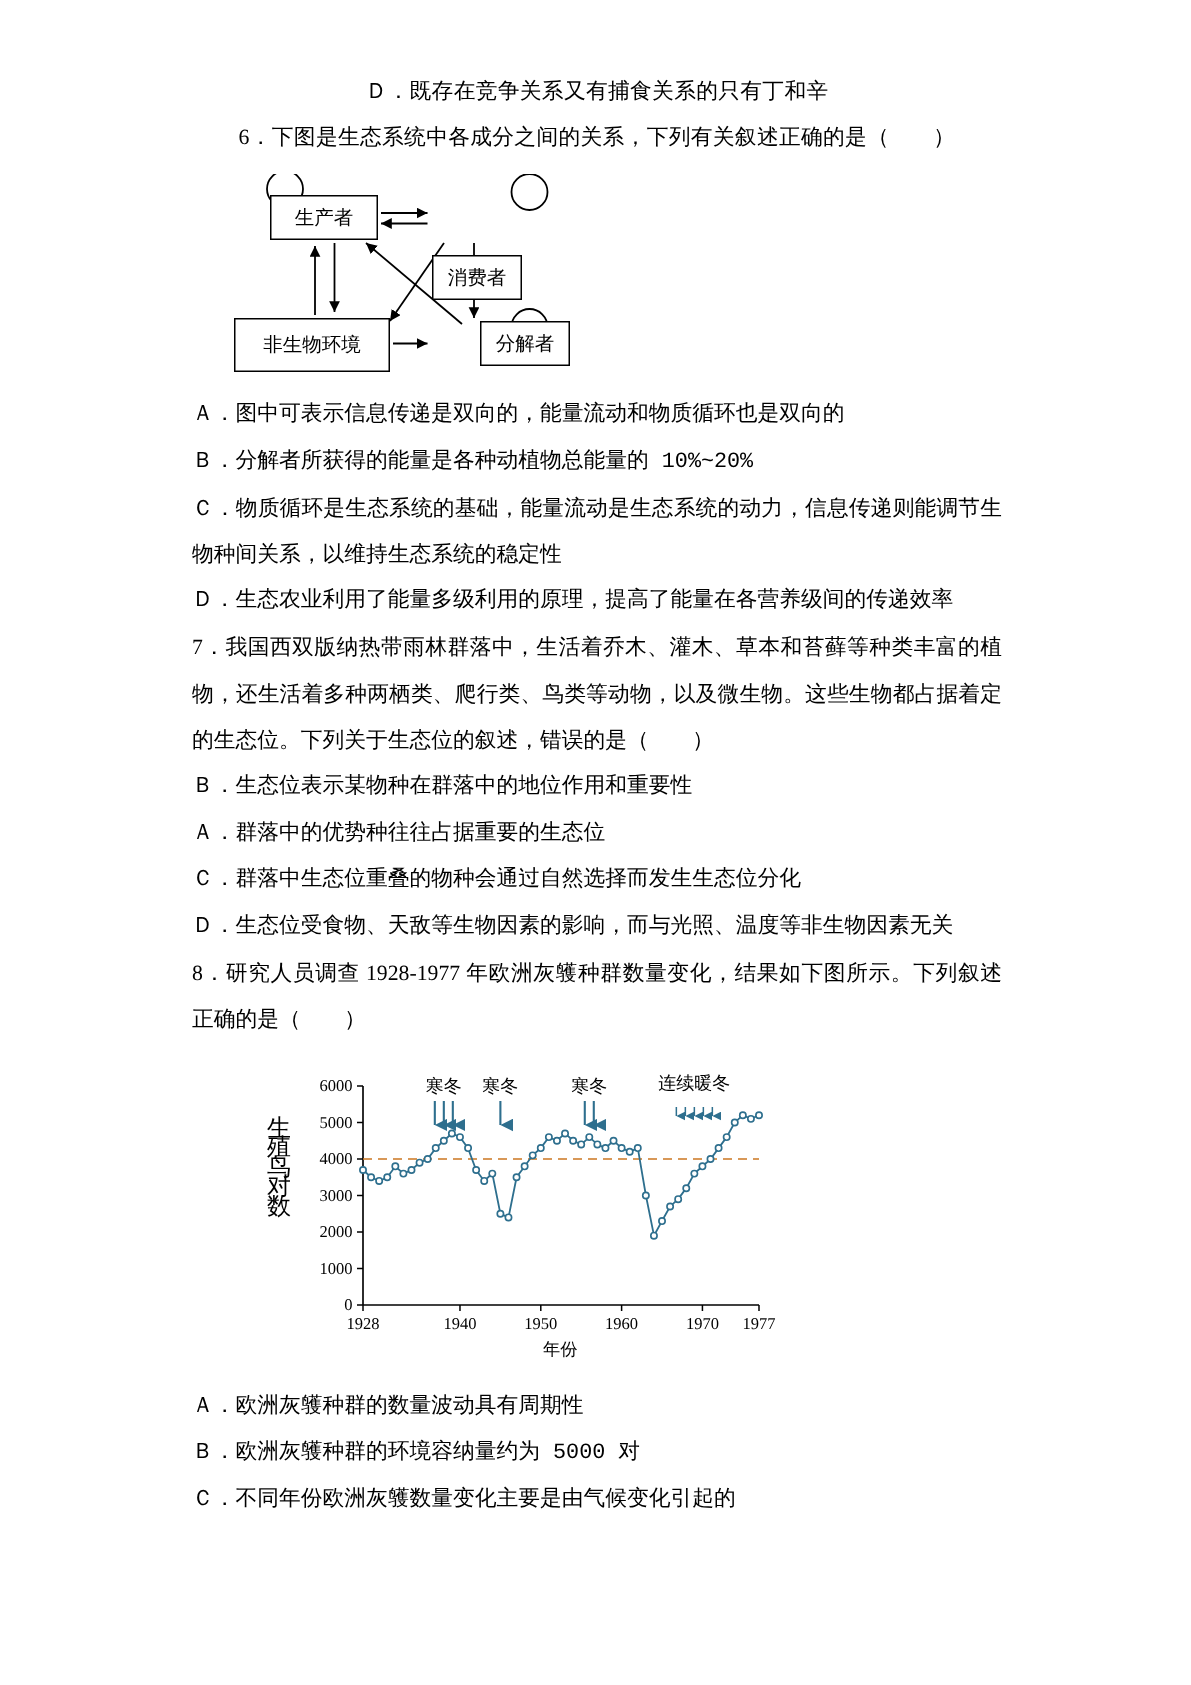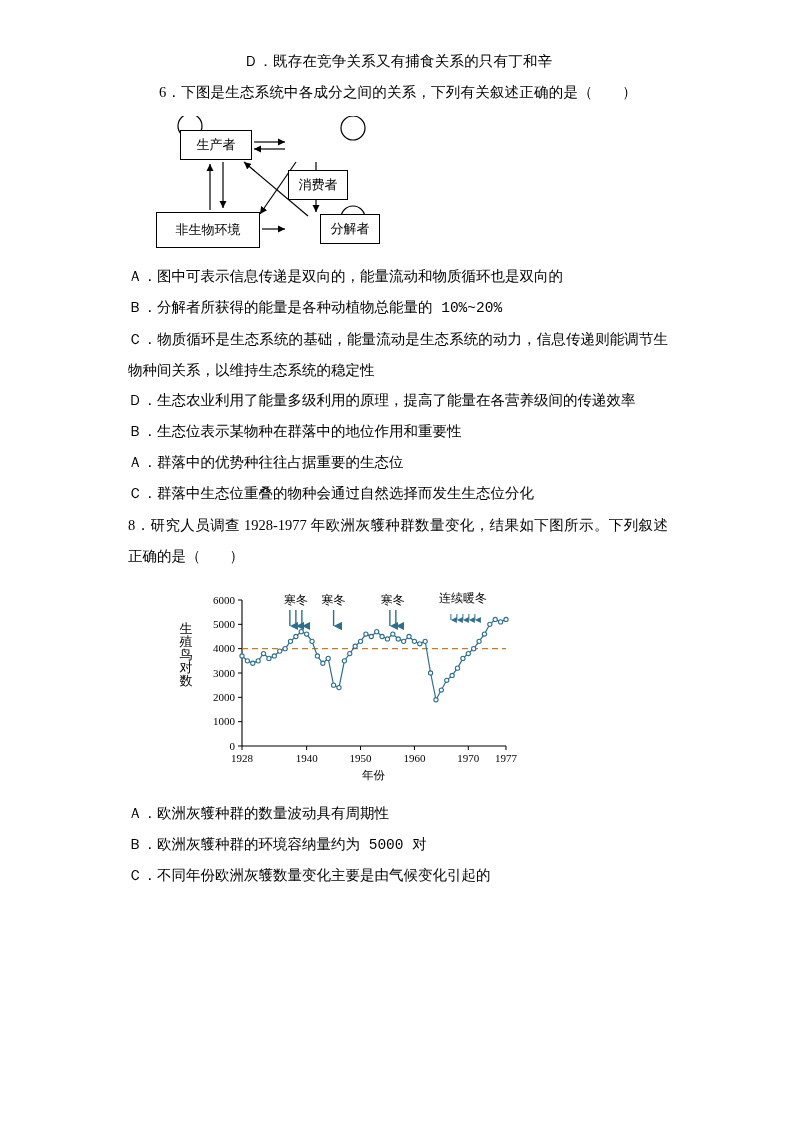--- a/index.html
+++ b/index.html
@@ -77,21 +77,21 @@
     width: 420px;
     height: 205px;
     margin: 12px 0 10px 48px;
   }
   .chart-svg { position: absolute; left: 0; top: 0; }
   .chart-label-y {
     position: absolute;
     left: 2px;
     top: 38px;
     width: 16px;
-    font-size: 13px;
+    font-size: 16px;
     line-height: 13px;
     text-align: center;
     letter-spacing: 0px;
   }
   .chart-ann {
     position: absolute;
     font-size: 12px;
     white-space: nowrap;
   }
   .chart-xlabel {
@@ -141,23 +141,25 @@
       <div class="d1box" id="d1-consumer">消费者</div>
       <div class="d1box" id="d1-abiotic">非生物环境</div>
       <div class="d1box" id="d1-decomposer">分解者</div>
     </div>
 
     <div class="opt">Ａ．图中可表示信息传递是双向的，能量流动和物质循环也是双向的</div>
     <div class="opt">Ｂ．分解者所获得的能量是各种动植物总能量的 10%~20%</div>
     <div class="para">Ｃ．物质循环是生态系统的基础，能量流动是生态系统的动力，信息传递则能调节生物种间关系，以维持生态系统的稳定性</div>
     <div class="opt">Ｄ．生态农业利用了能量多级利用的原理，提高了能量在各营养级间的传递效率</div>
 
+    <div class="para">7．我国西双版纳热带雨林群落中，生活着乔木、灌木、草本和苔藓等种类丰富的植物，还生活着多种两栖类、爬行类、鸟类等动物，以及微生物。这些生物都占据着定的生态位。下列关于生态位的叙述，错误的是（　　）</div>
     <div class="opt">Ｂ．生态位表示某物种在群落中的地位作用和重要性</div>
     <div class="opt">Ａ．群落中的优势种往往占据重要的生态位</div>
     <div class="opt">Ｃ．群落中生态位重叠的物种会通过自然选择而发生生态位分化</div>
+    <div class="opt">Ｄ．生态位受食物、天敌等生物因素的影响，而与光照、温度等非生物因素无关</div>
 
     <div class="para">8．研究人员调查 1928-1977 年欧洲灰鹱种群数量变化，结果如下图所示。下列叙述正确的是（　　）</div>
 
     <div class="chartwrap">
       <div class="chart-label-y">生殖鸟对数</div>
       <svg class="chart-svg" width="420" height="205">
         <defs>
           <marker id="dar" markerWidth="7" markerHeight="7" refX="3" refY="6" orient="auto">
             <path d="M0,0 L6,0 L3,6 z" fill="#2e6f8e"></path>
           </marker>

